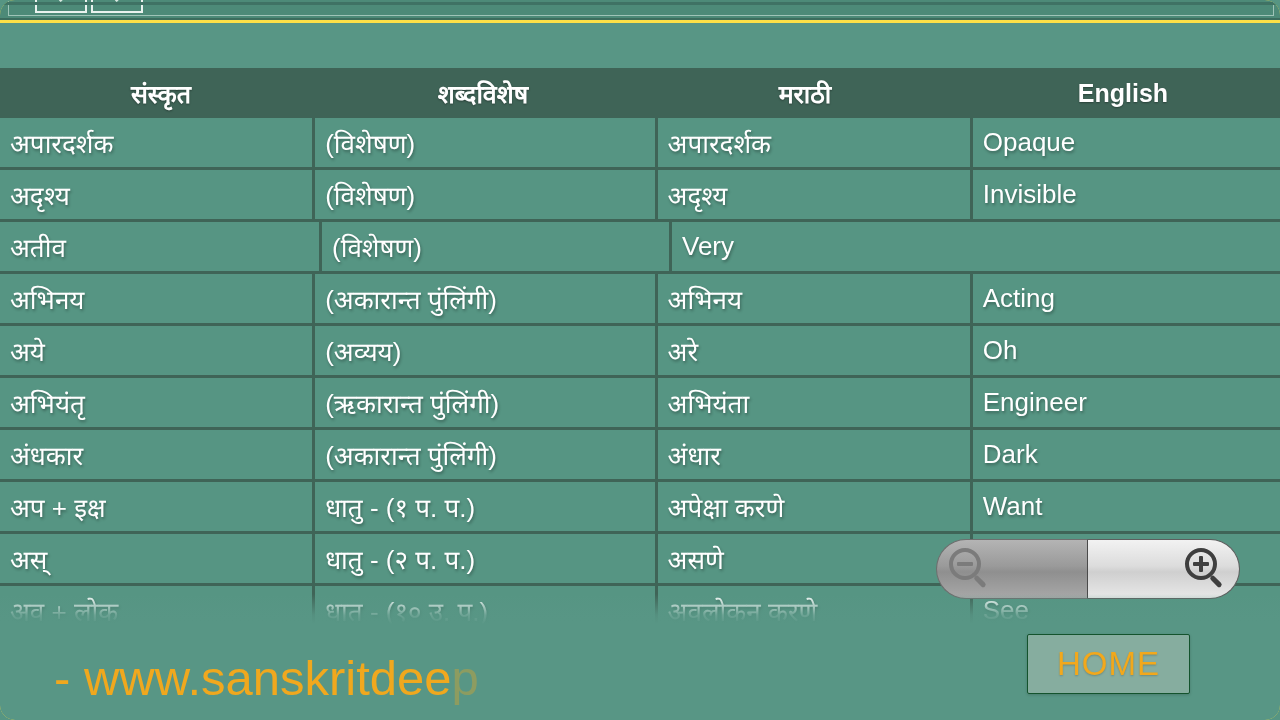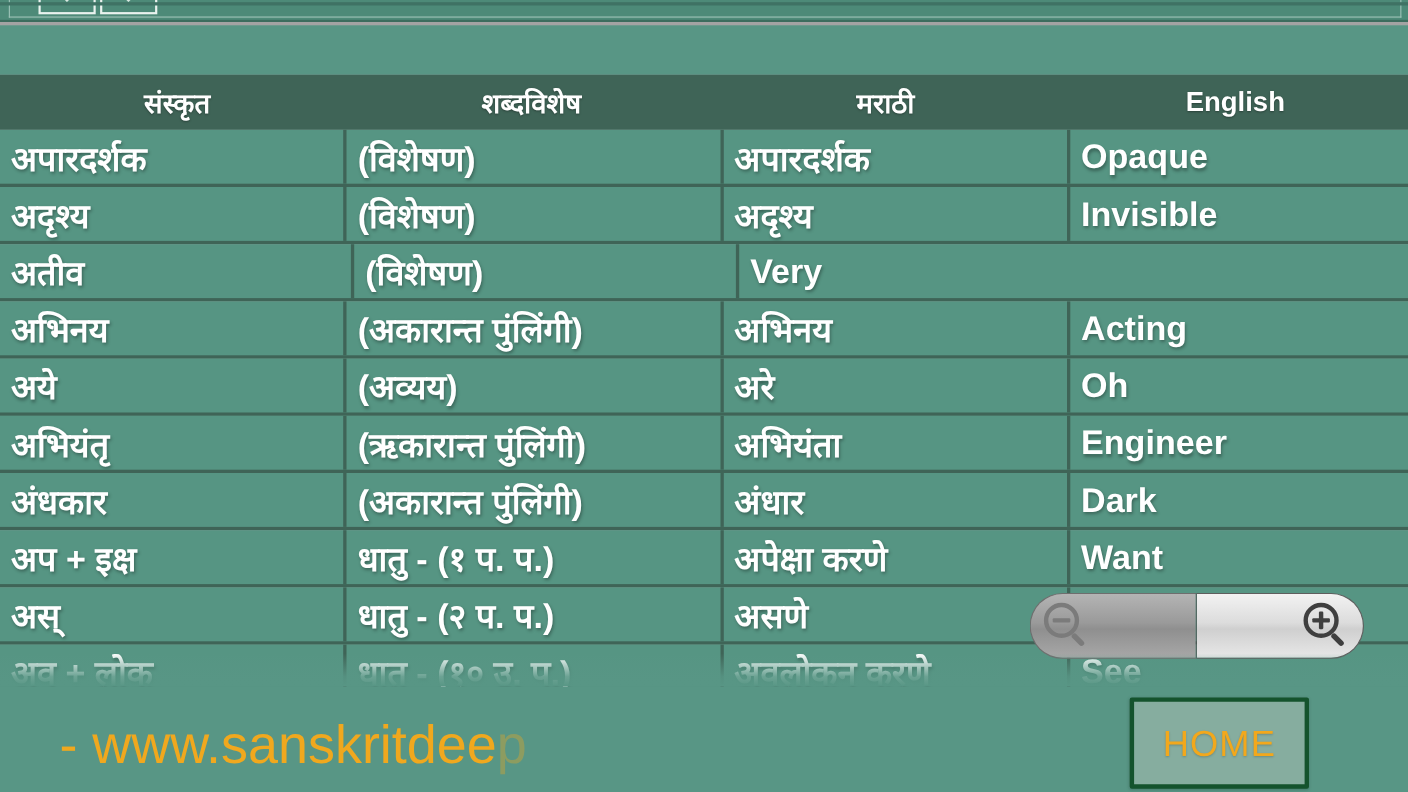--- a/index.html
+++ b/index.html
@@ -10,22 +10,23 @@
     height: 720px;
     overflow: hidden;
     background: #569583;
     font-family: "Liberation Sans", "DejaVu Sans", sans-serif;
   }
 
   #app {
     position: relative;
     width: 1280px;
     height: 720px;
-    background: #a3a3a3;
+    background: #fde047;
     overflow: hidden;
+    border-radius: 15px;
   }
 
   
   .toolbar {
     position: absolute;
     top: -18px;
     left: 0;
     width: 1280px;
     height: 38px;
     background: #4d8a78;
@@ -107,25 +108,24 @@
     text-shadow: 0 1px 2px rgba(0,0,0,0.35);
     border: none;
   }
 
   .cell {
     display: flex;
     align-items: center;
     height: 100%;
     padding: 0 10px;
     color: #ffffff;
-    font-size: 31px;
+    font-size: 26px;
     white-space: nowrap;
     overflow: hidden;
     text-shadow: 1px 2px 3px rgba(0,0,0,0.32);
-    font-weight: bold;
   }
 
   .tbody-row {
     height: 52px;
     background: #569583;
     border-bottom: 3px solid #3f6457;
   }
   .tbody-row .cell {
     border-right: 3px solid #3f6457;
   }
@@ -171,23 +171,23 @@
   }
   .site-url .tail {
     opacity: 0.35;
   }
 
   .home-btn {
     position: absolute;
     right: 90px;
     top: 10px;
     width: 163px;
-    height: 83px;
+    height: 60px;
     background: #86ad9f;
-    border: 4px solid #14532d;
+    border: 1px solid #14532d;
     border-radius: 2px;
     display: flex;
     align-items: center;
     justify-content: center;
     box-shadow: 0 1px 3px rgba(0,0,0,0.18);
   }
   .home-btn .label {
     color: #f2a81c;
     font-size: 33px;
     letter-spacing: 1px;

